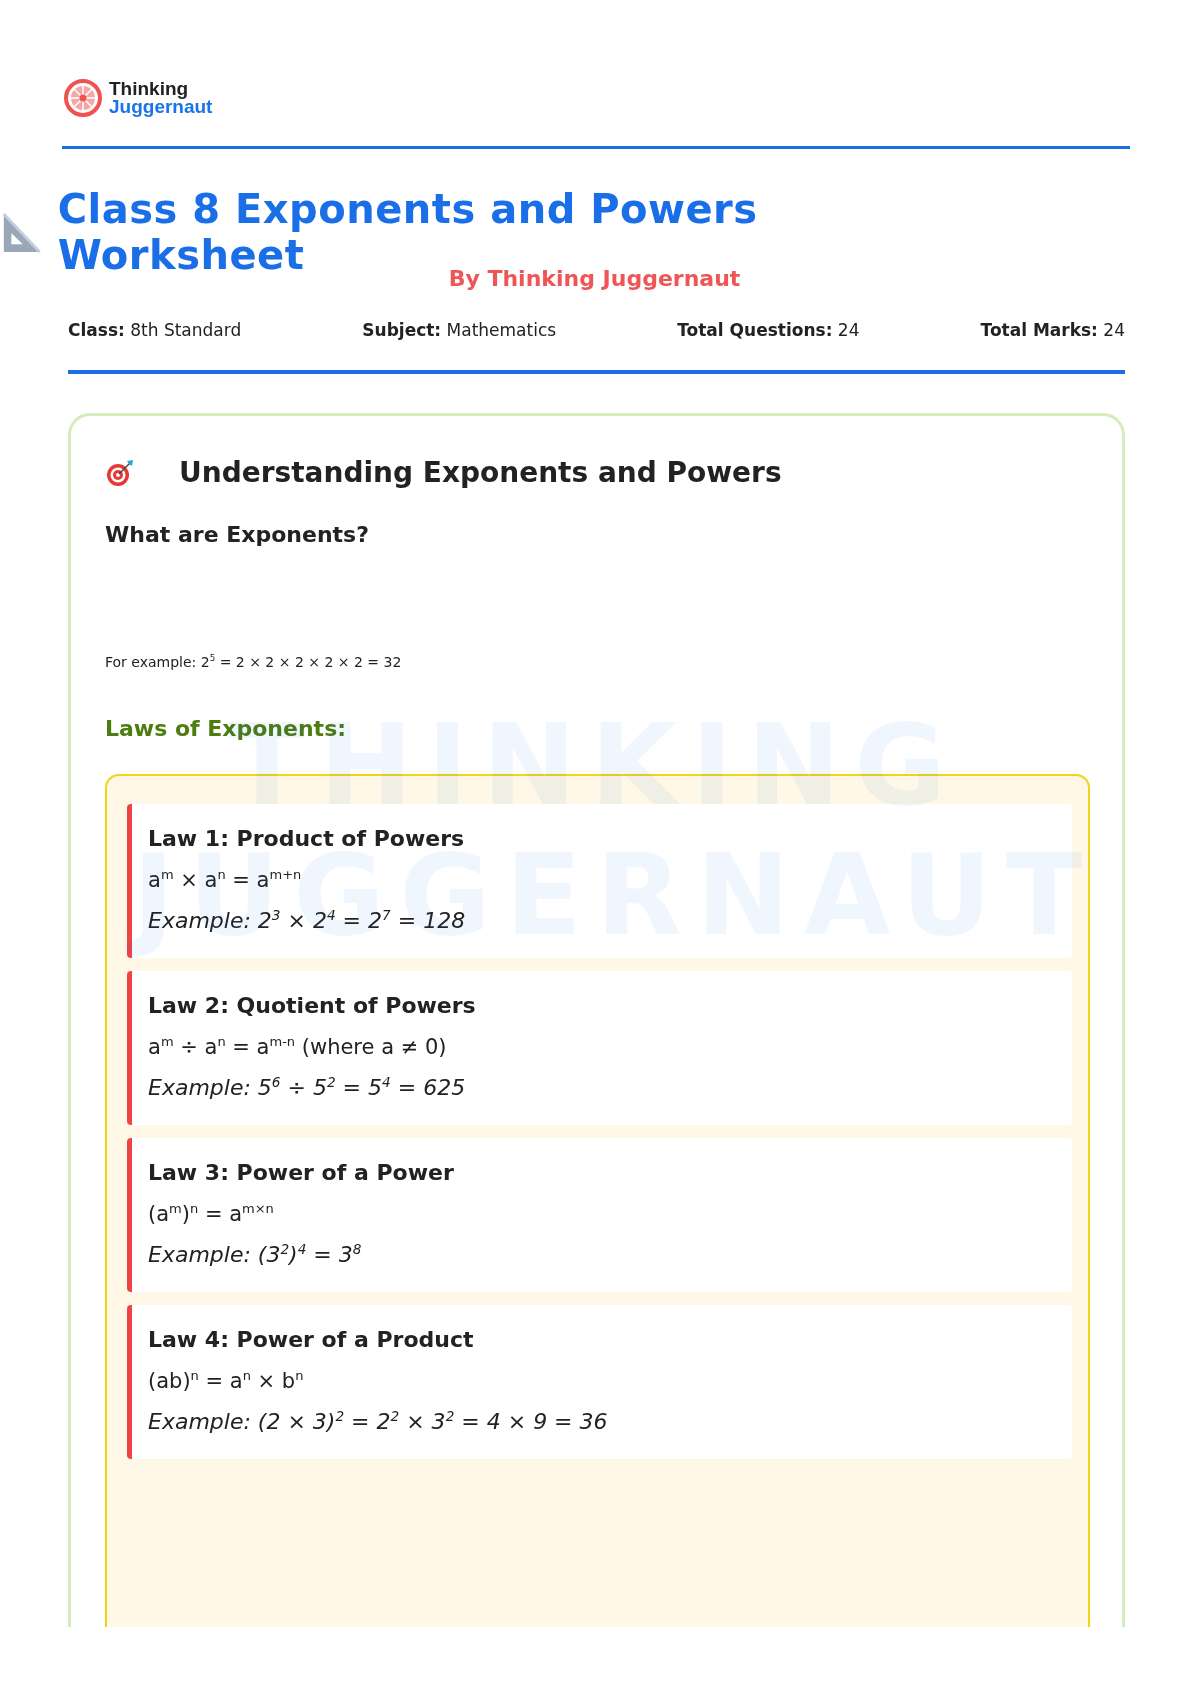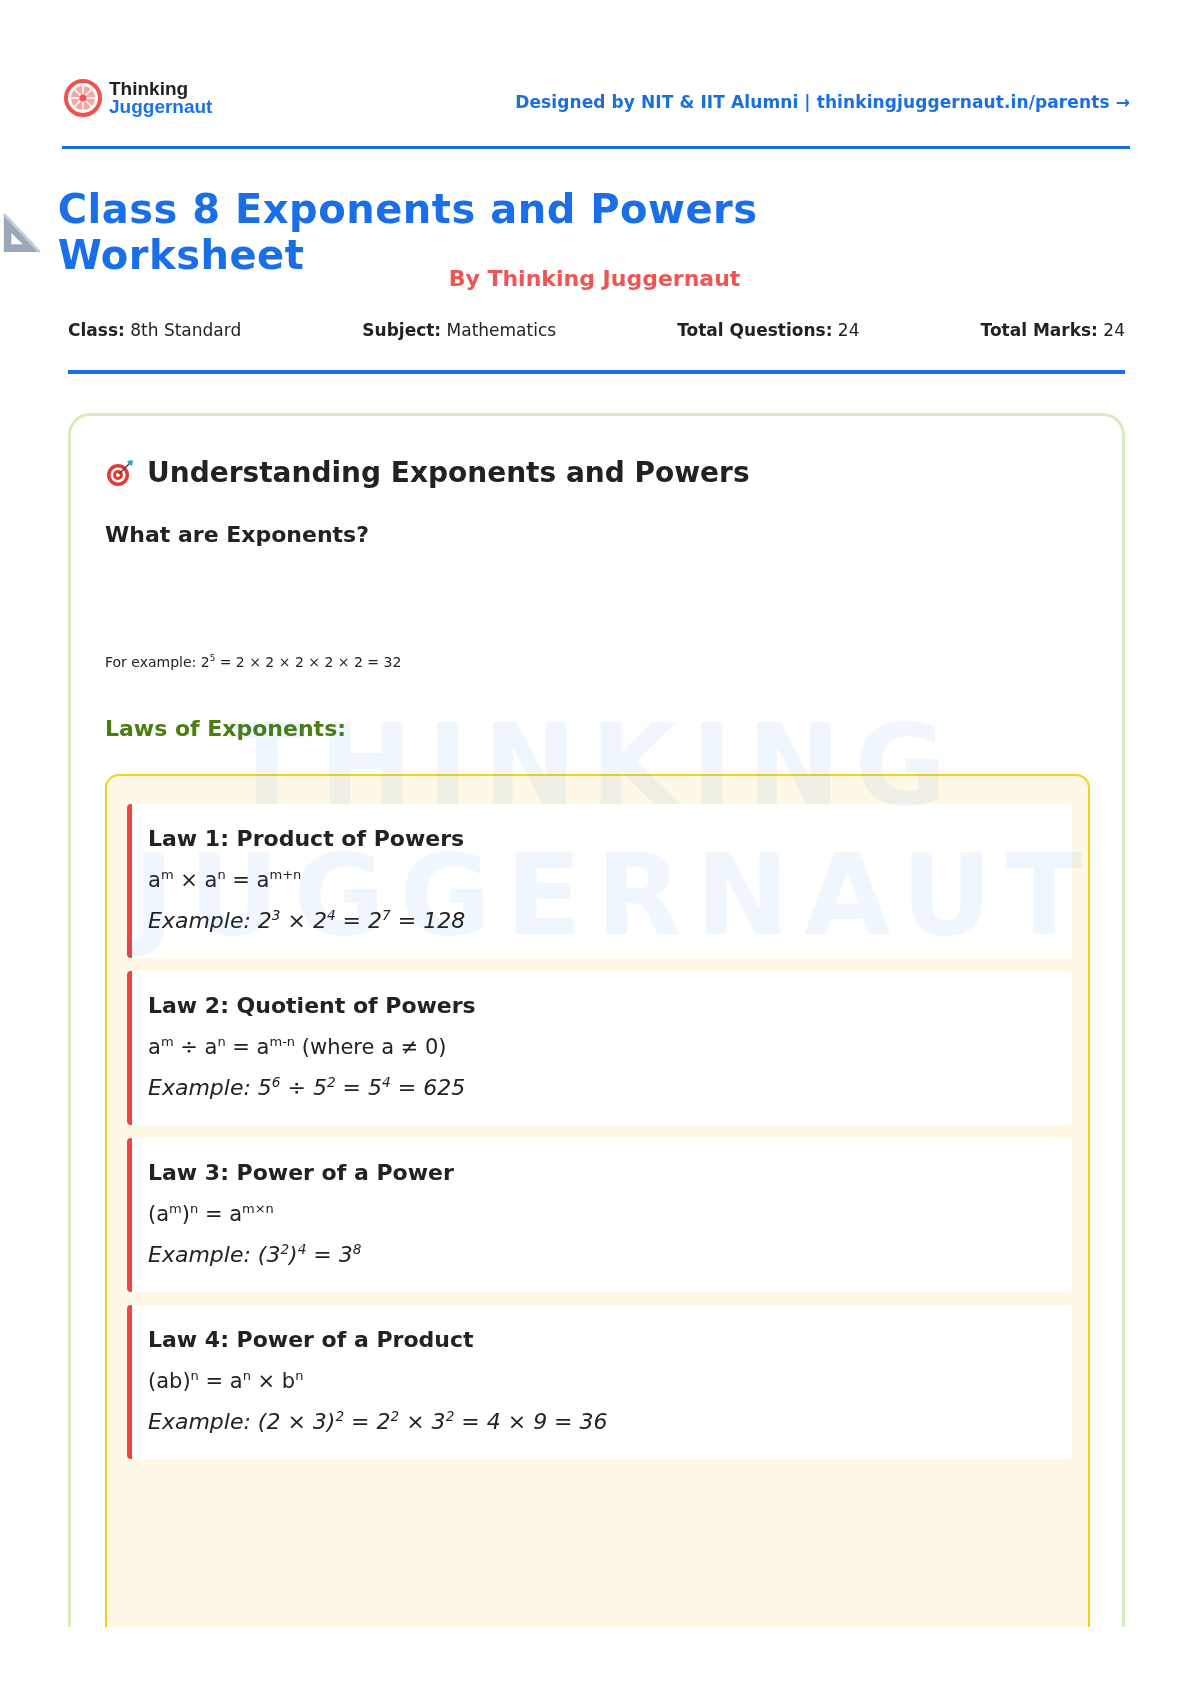--- a/index.html
+++ b/index.html
@@ -23,21 +23,21 @@
 
   
   .meta { position:absolute; left:68px; top:320px; width:1057px; display:flex; justify-content:space-between; font-size:17px; color:#222; }
   .meta .k { font-weight:bold; }
   .rule-meta { position:absolute; left:68px; top:370px; width:1057px; height:4px; background:#1a6fe8; }
 
   
   .card { position:absolute; left:68px; top:413px; width:1051px; height:1300px; border:3px solid #d7ecbd; border-radius:22px; background:#fff; overflow:hidden; }
   .clip { position:absolute; left:0; top:1627px; width:1189px; height:56px; background:#fff; z-index:20; }
 
-  .section-h { position:absolute; left:34px; top:40px; display:flex; align-items:center; font-size:28px; font-weight:bold; color:#222; }
+  .section-h { position:absolute; left:34px; top:40px; display:flex; align-items:center; font-size:28px; font-weight:bold; color:#222;gap:32px; }
   .target-icon { width:30px; height:30px; margin-right:12px; }
   .sub-h { position:absolute; left:34px; top:106px; font-size:22px; font-weight:bold; color:#222; }
   .para { position:absolute; left:34px; top:142px; width:1000px; font-size:22px; line-height:41px; color:#222; }
   .example-line { position:absolute; left:34px; top:238px; font-size:14px; color:#222; }
   .laws-h { position:absolute; left:34px; top:300px; font-size:22px; font-weight:bold; color:#4d7c0f; }
   sup { font-size:62%; vertical-align:super; line-height:0; }
 
   
   .wm { position:absolute; left:0; width:1189px; text-align:center; color:#1a6fe8; opacity:0.06; font-weight:bold; font-size:112px; letter-spacing:14px; z-index:10; pointer-events:none; font-family:"DejaVu Sans", sans-serif; }
   .wm1 { top:700px; }
@@ -65,21 +65,20 @@
         <line x1="11.5" y1="11.5" x2="28.5" y2="28.5"></line>
           <line x1="28.5" y1="11.5" x2="11.5" y2="28.5"></line>
       </g>
       <circle cx="20" cy="20" r="3.5" fill="#ef5350"></circle>
     </svg>
     <div class="logo-text">
       <span class="l1">Thinking</span>
       <span class="l2">Juggernaut</span>
     </div>
   </div>
-  <div class="tagline">Designed by NIT &amp; IIT Alumni | thinkingjuggernaut.in/parents →</div>
   <div class="rule-top"></div>
 
   <div class="title-wrap">
     <svg class="ruler-icon" viewBox="0 0 44 44">
       <polygon points="4,2 4,42 42,42" fill="#9aa7b9"></polygon>
       <polygon points="12,22 12,34 24,34" fill="#ffffff"></polygon>
       <line x1="4" y1="2" x2="42" y2="42" stroke="#c3cfdd" stroke-width="3"></line>
     </svg>
     <div class="title">Class 8 Exponents and Powers Worksheet</div>
   </div>

